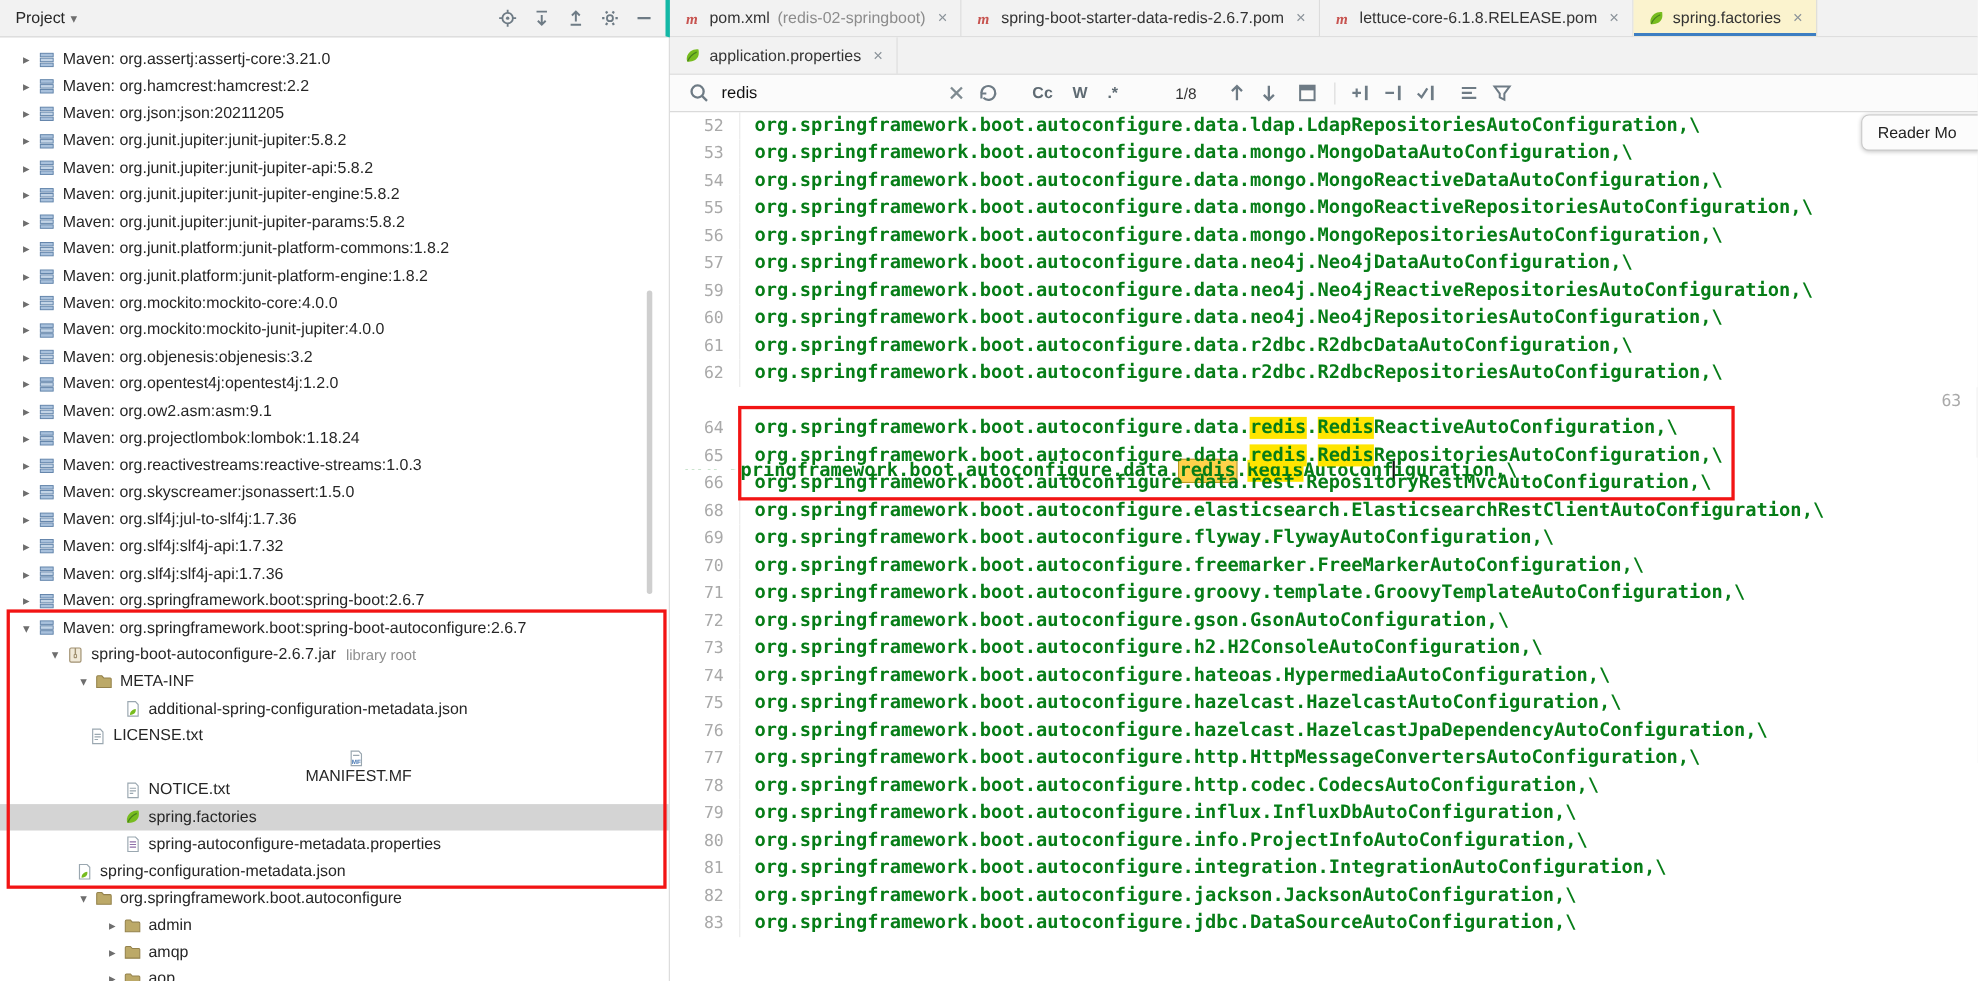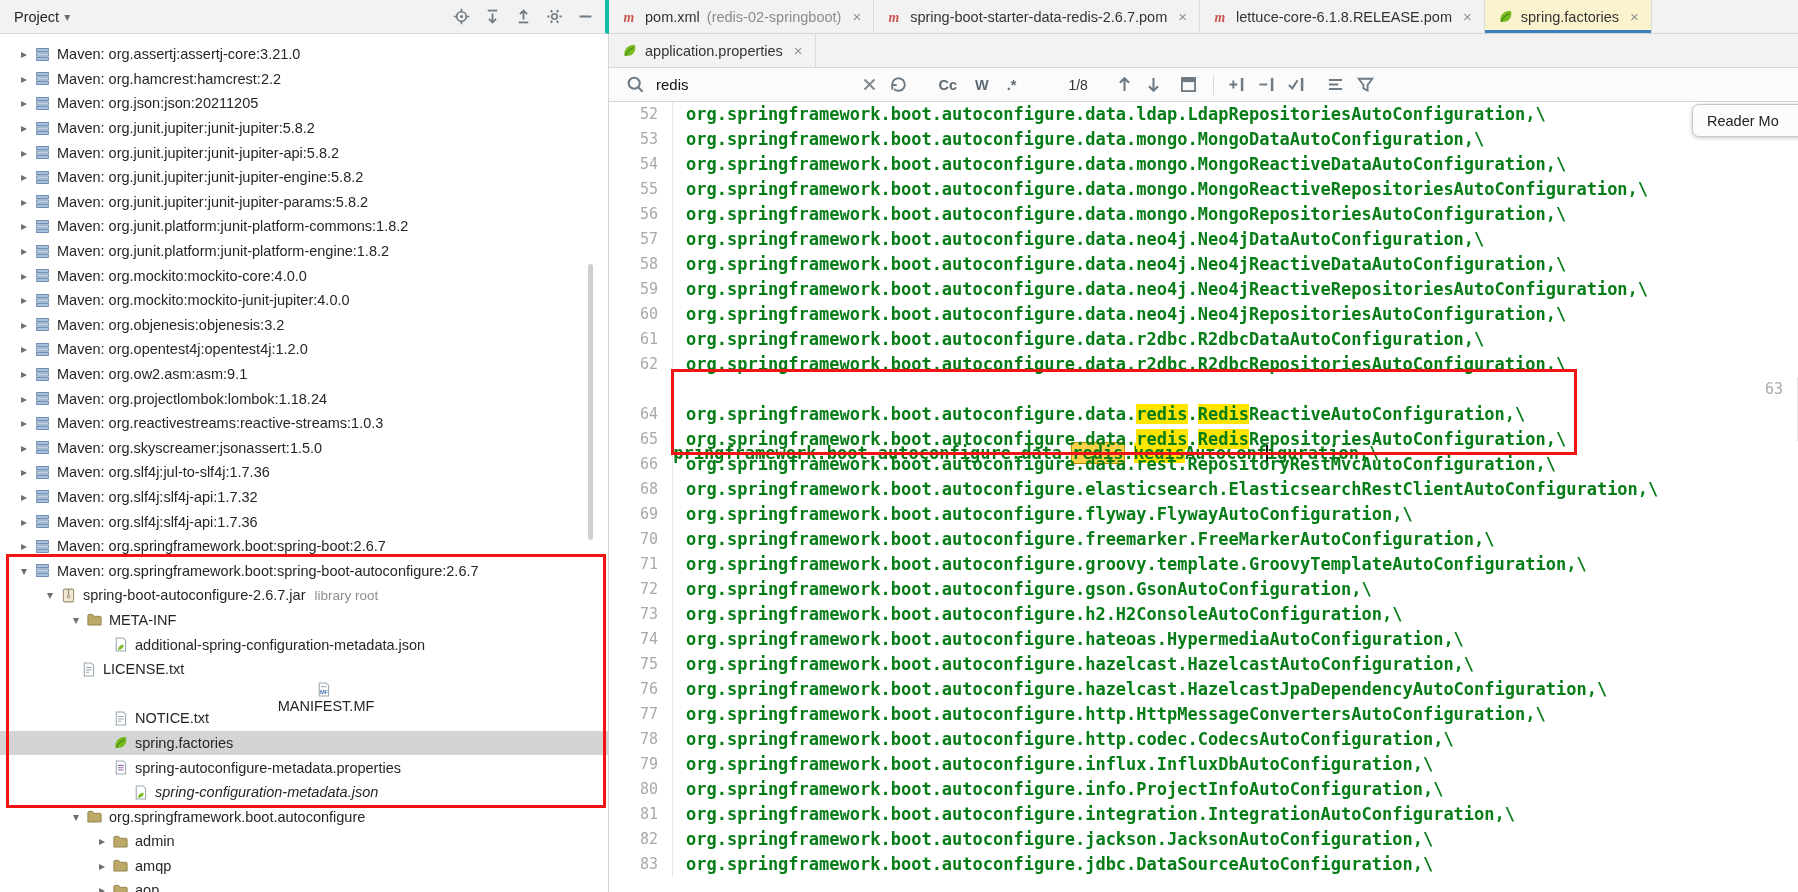--- a/index.html
+++ b/index.html
@@ -512,21 +512,21 @@
         <span>spring.factories</span>
       </div>
       <div class="trow" style="padding-left: 92px;">
         <span class="chev"></span>
         <span class="icon"><svg viewBox="0 0 16 16">
             <path d="M4 1.8 H10.5 L12.8 4.2 V14.2 H4 Z" fill="#fff" stroke="#9aa7b0" stroke-width="1"></path>
             <path d="M5.6 6 H11 M5.6 8.2 H11 M5.6 10.4 H11" stroke="#8e6fa8" stroke-width="1"></path>
           </svg></span>
         <span>spring-autoconfigure-metadata.properties</span>
       </div>
-      <div class="trow" style="padding-left: 112px; font-style: italic;">
+      <div class="trow" style="padding-left: 48px;">
         <span class="chev"></span>
         <span class="icon"><svg viewBox="0 0 16 16">
             <path d="M4 1.8 H10.5 L12.8 4.2 V14.2 H4 Z" fill="#fff" stroke="#9aa7b0" stroke-width="1"></path>
             <path d="M5.8 13.2 C5.6 10.8 7.2 8.6 10.7 8 C11.2 10.4 9.8 12.8 5.8 13.2 Z" fill="#77bc1f"></path>
           </svg></span>
         <span>spring-configuration-metadata.json</span>
       </div>
       <div class="trow" style="padding-left: 66px;">
         <span class="chev">▾</span>
         <span class="icon"><svg viewBox="0 0 16 16">
@@ -575,24 +575,20 @@
         <span class="ln">55</span>
         <span class="code"><span>org.springframework.boot.autoconfigure.data.mongo.MongoReactiveRepositoriesAutoConfiguration,\</span></span>
       </div>
       <div class="line">
         <span class="ln">56</span>
         <span class="code"><span>org.springframework.boot.autoconfigure.data.mongo.MongoRepositoriesAutoConfiguration,\</span></span>
       </div>
       <div class="line">
         <span class="ln">57</span>
         <span class="code"><span>org.springframework.boot.autoconfigure.data.neo4j.Neo4jDataAutoConfiguration,\</span></span>
-      </div>
-      <div class="line">
-        <span class="ln">58</span>
-        <span class="code"><span>org.springframework.boot.autoconfigure.data.neo4j.Neo4jReactiveDataAutoConfiguration,\</span></span>
       </div>
       <div class="line">
         <span class="ln">59</span>
         <span class="code"><span>org.springframework.boot.autoconfigure.data.neo4j.Neo4jReactiveRepositoriesAutoConfiguration,\</span></span>
       </div>
       <div class="line">
         <span class="ln">60</span>
         <span class="code"><span>org.springframework.boot.autoconfigure.data.neo4j.Neo4jRepositoriesAutoConfiguration,\</span></span>
       </div>
       <div class="line">

